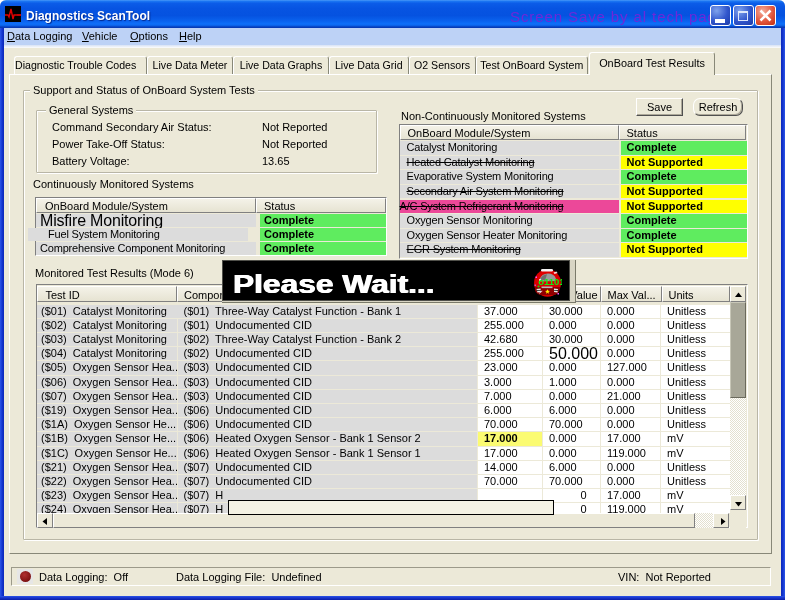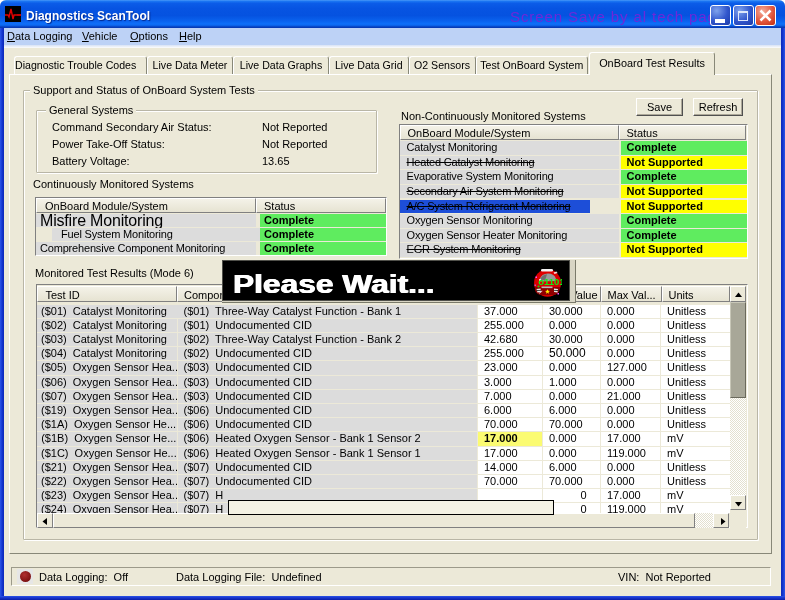--- a/index.html
+++ b/index.html
@@ -52,42 +52,42 @@
 <div class="abs f11" style="left:46px;top:105px;background:#ECE9D8;padding:0 3px;">General Systems</div>
 <div class="abs f11" style="left:52px;top:122px;">Command Secondary Air Status:</div>
 <div class="abs f11" style="left:262px;top:122px;">Not Reported</div>
 <div class="abs f11" style="left:52px;top:139px;">Power Take-Off Status:</div>
 <div class="abs f11" style="left:262px;top:139px;">Not Reported</div>
 <div class="abs f11" style="left:52px;top:156px;">Battery Voltage:</div>
 <div class="abs f11" style="left:262px;top:156px;">13.65</div>
 <div class="abs f11" style="left:33px;top:179px;">Continuously Monitored Systems</div>
 <div class="abs f11" style="left:401px;top:111px;">Non-Continuously Monitored Systems</div>
 <div class="abs" style="left:636px;top:98px;width:47px;height:18px;background:#ECE9D8;border-top:1px solid #FFFFFF;border-left:1px solid #FFFFFF;border-right:1px solid #505050;border-bottom:1px solid #505050;box-shadow:inset -1px -1px 0 #ACA899;text-align:center;font-size:11px;line-height:16px;">Save</div>
-<div class="abs" style="left:693px;top:98px;width:50px;height:18px;background:#ECE9D8;border-top:1px solid #FFFFFF;border-left:1px solid #FFFFFF;border-right:1px solid #505050;border-bottom:1px solid #505050;box-shadow:inset -1px -1px 0 #ACA899;text-align:center;font-size:11px;line-height:16px;">Refresh</div>
+<div class="abs" style="left:693px;top:98px;width:50px;height:18px;background:#ECE9D8;border-top:1px solid #FFFFFF;border-left:1px solid #FFFFFF;border-right:1px solid #505050;border-bottom:1px solid #505050;box-shadow:inset -1px -1px 0 #ACA899;text-align:center;font-size:11px;line-height:16px;border-radius:7px;">Refresh</div>
 <div class="abs" style="left:35px;top:197px;width:352px;height:58.5px;background:#ECE9D8;border-top:1px solid #808080;border-left:1px solid #808080;border-right:1px solid #FFFFFF;border-bottom:1px solid #FFFFFF;"></div>
 <div class="abs" style="left:36px;top:198px;width:220px;height:14.5px;background:linear-gradient(180deg,#F4F2E8,#E6E3D2);border-top:1px solid #FFFFFF;border-left:1px solid #FFFFFF;border-right:1px solid #808080;border-bottom:1px solid #808080;font-size:11px;line-height:14.5px;padding-left:8px;white-space:nowrap;">OnBoard Module/System</div>
 <div class="abs" style="left:256px;top:198px;width:130px;height:14.5px;background:linear-gradient(180deg,#F4F2E8,#E6E3D2);border-top:1px solid #FFFFFF;border-left:1px solid #FFFFFF;border-right:1px solid #808080;border-bottom:1px solid #808080;font-size:11px;line-height:14.5px;padding-left:7px;white-space:nowrap;">Status</div>
 <div class="abs" style="left:36px;top:213.5px;width:220px;height:13.2px;background:#DCDCDC;font-size:16px;line-height:13.2px;padding-left:4px;letter-spacing:-0.18px;white-space:nowrap;">Misfire Monitoring</div>
 <div class="abs" style="left:259.5px;top:213.5px;width:126px;height:13.2px;background:#5FEC5F;font-size:11px;font-weight:bold;line-height:13.2px;padding-left:4.5px;white-space:nowrap;">Complete</div>
-<div class="abs" style="left:52px;top:227.5px;width:220px;height:13.2px;background:#DCDCDC;font-size:11px;line-height:13.2px;padding-left:9px;letter-spacing:-0.18px;white-space:nowrap;">Fuel System Monitoring</div>
+<div class="abs" style="left:28px;top:227.5px;width:220px;height:13.2px;background:#DCDCDC;font-size:11px;line-height:13.2px;padding-left:20px;letter-spacing:-0.18px;white-space:nowrap;">Fuel System Monitoring</div>
 <div class="abs" style="left:259.5px;top:227.5px;width:126px;height:13.2px;background:#5FEC5F;font-size:11px;font-weight:bold;line-height:13.2px;padding-left:4.5px;white-space:nowrap;">Complete</div>
 <div class="abs" style="left:36px;top:241.5px;width:220px;height:13.2px;background:#DCDCDC;font-size:11px;line-height:13.2px;padding-left:4px;letter-spacing:-0.18px;white-space:nowrap;">Comprehensive Component Monitoring</div>
 <div class="abs" style="left:259.5px;top:241.5px;width:126px;height:13.2px;background:#5FEC5F;font-size:11px;font-weight:bold;line-height:13.2px;padding-left:4.5px;white-space:nowrap;">Complete</div>
 <div class="abs" style="left:398.5px;top:123.5px;width:349.5px;height:135px;background:#ECE9D8;border-top:1px solid #808080;border-left:1px solid #808080;border-right:1px solid #FFFFFF;border-bottom:1px solid #FFFFFF;"></div>
 <div class="abs" style="left:399.5px;top:124.5px;width:219px;height:15.5px;background:linear-gradient(180deg,#F4F2E8,#E6E3D2);border-top:1px solid #FFFFFF;border-left:1px solid #FFFFFF;border-right:1px solid #808080;border-bottom:1px solid #808080;font-size:11px;line-height:15.5px;padding-left:7px;white-space:nowrap;">OnBoard Module/System</div>
 <div class="abs" style="left:618.5px;top:124.5px;width:127px;height:15.5px;background:linear-gradient(180deg,#F4F2E8,#E6E3D2);border-top:1px solid #FFFFFF;border-left:1px solid #FFFFFF;border-right:1px solid #808080;border-bottom:1px solid #808080;font-size:11px;line-height:15.5px;padding-left:7px;white-space:nowrap;">Status</div>
 <div class="abs" style="left:399.5px;top:141.3px;width:219px;height:13.55px;background:#DCDCDC;font-size:11px;line-height:13.55px;padding-left:7px;letter-spacing:-0.18px;white-space:nowrap;">Catalyst Monitoring</div>
 <div class="abs" style="left:620.5px;top:141.3px;width:126px;height:13.55px;background:#5FEC5F;font-size:11px;font-weight:bold;line-height:13.55px;padding-left:6px;white-space:nowrap;">Complete</div>
 <div class="abs" style="left:399.5px;top:155.85000000000002px;width:219px;height:13.55px;background:#DCDCDC;font-size:11px;line-height:13.55px;padding-left:7px;letter-spacing:-0.18px;white-space:nowrap;text-decoration:line-through;">Heated Catalyst Monitoring</div>
 <div class="abs" style="left:620.5px;top:155.85000000000002px;width:126px;height:13.55px;background:#FFFF00;font-size:11px;font-weight:bold;line-height:13.55px;padding-left:6px;white-space:nowrap;">Not Supported</div>
 <div class="abs" style="left:399.5px;top:170.4px;width:219px;height:13.55px;background:#DCDCDC;font-size:11px;line-height:13.55px;padding-left:7px;letter-spacing:-0.18px;white-space:nowrap;">Evaporative System Monitoring</div>
 <div class="abs" style="left:620.5px;top:170.4px;width:126px;height:13.55px;background:#5FEC5F;font-size:11px;font-weight:bold;line-height:13.55px;padding-left:6px;white-space:nowrap;">Complete</div>
 <div class="abs" style="left:399.5px;top:184.95000000000002px;width:219px;height:13.55px;background:#DCDCDC;font-size:11px;line-height:13.55px;padding-left:7px;letter-spacing:-0.18px;white-space:nowrap;text-decoration:line-through;">Secondary Air System Monitoring</div>
 <div class="abs" style="left:620.5px;top:184.95000000000002px;width:126px;height:13.55px;background:#FFFF00;font-size:11px;font-weight:bold;line-height:13.55px;padding-left:6px;white-space:nowrap;">Not Supported</div>
-<div class="abs" style="left:399.5px;top:199.5px;width:190px;height:13.55px;background:#1d4ed8;font-size:11px;line-height:13.55px;padding-left:7px;letter-spacing:-0.18px;white-space:nowrap;text-decoration:line-through;">A/C System Refrigerant Monitoring</div>
+<div class="abs" style="left:399.5px;top:199.5px;width:219px;height:13.55px;background:#ec4899;font-size:11px;line-height:13.55px;letter-spacing:-0.18px;white-space:nowrap;text-decoration:line-through;">A/C System Refrigerant Monitoring</div>
 <div class="abs" style="left:620.5px;top:199.5px;width:126px;height:13.55px;background:#FFFF00;font-size:11px;font-weight:bold;line-height:13.55px;padding-left:6px;white-space:nowrap;">Not Supported</div>
 <div class="abs" style="left:399.5px;top:214.05px;width:219px;height:13.55px;background:#DCDCDC;font-size:11px;line-height:13.55px;padding-left:7px;letter-spacing:-0.18px;white-space:nowrap;">Oxygen Sensor Monitoring</div>
 <div class="abs" style="left:620.5px;top:214.05px;width:126px;height:13.55px;background:#5FEC5F;font-size:11px;font-weight:bold;line-height:13.55px;padding-left:6px;white-space:nowrap;">Complete</div>
 <div class="abs" style="left:399.5px;top:228.60000000000002px;width:219px;height:13.55px;background:#DCDCDC;font-size:11px;line-height:13.55px;padding-left:7px;letter-spacing:-0.18px;white-space:nowrap;">Oxygen Sensor Heater Monitoring</div>
 <div class="abs" style="left:620.5px;top:228.60000000000002px;width:126px;height:13.55px;background:#5FEC5F;font-size:11px;font-weight:bold;line-height:13.55px;padding-left:6px;white-space:nowrap;">Complete</div>
 <div class="abs" style="left:399.5px;top:243.15000000000003px;width:219px;height:13.55px;background:#DCDCDC;font-size:11px;line-height:13.55px;padding-left:7px;letter-spacing:-0.18px;white-space:nowrap;text-decoration:line-through;">EGR System Monitoring</div>
 <div class="abs" style="left:620.5px;top:243.15000000000003px;width:126px;height:13.55px;background:#FFFF00;font-size:11px;font-weight:bold;line-height:13.55px;padding-left:6px;white-space:nowrap;">Not Supported</div>
 <div class="abs f11" style="left:35px;top:268px;">Monitored Test Results (Mode 6)</div>
 <div class="abs" style="left:36px;top:284px;width:712px;height:244px;background:#ECE9D8;border-top:1px solid #808080;border-left:1px solid #808080;border-right:1px solid #FFFFFF;border-bottom:1px solid #FFFFFF;"></div>
 <div class="abs" style="left:36.5px;top:285.5px;width:140.5px;height:16.5px;background:linear-gradient(180deg,#F4F2E8,#E6E3D2);border-top:1px solid #FFFFFF;border-left:1px solid #FFFFFF;border-right:1px solid #808080;border-bottom:1px solid #808080;font-size:11px;line-height:16.5px;padding-left:8px;white-space:nowrap;">Test ID</div>
@@ -111,21 +111,21 @@
 <div class="abs" style="left:624px;top:15.799999999999999px;width:68.5px;height:13.2px;background:#FFFFFF;font-size:11px;line-height:13.2px;padding-left:6px;white-space:nowrap;">Unitless</div>
 <div class="abs" style="left:0px;top:30.0px;width:139.5px;height:13.2px;background:#DCDCDC;font-size:11px;line-height:13.2px;padding-left:4px;white-space:nowrap;overflow:hidden;">($03)&nbsp; Catalyst Monitoring</div>
 <div class="abs" style="left:140.5px;top:30.0px;width:299px;height:13.2px;background:#DCDCDC;font-size:11px;line-height:13.2px;padding-left:6px;white-space:nowrap;overflow:hidden;">($02)&nbsp; Three-Way Catalyst Function - Bank 2</div>
 <div class="abs" style="left:440.5px;top:30.0px;width:64.5px;height:13.2px;background:#FFFFFF;font-size:11px;line-height:13.2px;padding-left:6.5px;white-space:nowrap;">42.680</div>
 <div class="abs" style="left:506px;top:30.0px;width:57px;height:13.2px;background:#FFFFFF;font-size:11px;line-height:13.2px;padding-left:6px;white-space:nowrap;">30.000</div>
 <div class="abs" style="left:564px;top:30.0px;width:59px;height:13.2px;background:#FFFFFF;font-size:11px;line-height:13.2px;padding-left:6px;white-space:nowrap;">0.000</div>
 <div class="abs" style="left:624px;top:30.0px;width:68.5px;height:13.2px;background:#FFFFFF;font-size:11px;line-height:13.2px;padding-left:6px;white-space:nowrap;">Unitless</div>
 <div class="abs" style="left:0px;top:44.199999999999996px;width:139.5px;height:13.2px;background:#DCDCDC;font-size:11px;line-height:13.2px;padding-left:4px;white-space:nowrap;overflow:hidden;">($04)&nbsp; Catalyst Monitoring</div>
 <div class="abs" style="left:140.5px;top:44.199999999999996px;width:299px;height:13.2px;background:#DCDCDC;font-size:11px;line-height:13.2px;padding-left:6px;white-space:nowrap;overflow:hidden;">($02)&nbsp; Undocumented CID</div>
 <div class="abs" style="left:440.5px;top:44.199999999999996px;width:64.5px;height:13.2px;background:#FFFFFF;font-size:11px;line-height:13.2px;padding-left:6.5px;white-space:nowrap;">255.000</div>
-<div class="abs" style="left:506px;top:44.199999999999996px;width:57px;height:13.2px;background:#FFFFFF;font-size:12px;line-height:13.2px;padding-left:6px;white-space:nowrap;">50.000</div>
+<div class="abs" style="left:506px;top:44.199999999999996px;width:57px;height:13.2px;background:#FFFFFF;font-size:16px;line-height:13.2px;padding-left:6px;white-space:nowrap;">50.000</div>
 <div class="abs" style="left:564px;top:44.199999999999996px;width:59px;height:13.2px;background:#FFFFFF;font-size:11px;line-height:13.2px;padding-left:6px;white-space:nowrap;">0.000</div>
 <div class="abs" style="left:624px;top:44.199999999999996px;width:68.5px;height:13.2px;background:#FFFFFF;font-size:11px;line-height:13.2px;padding-left:6px;white-space:nowrap;">Unitless</div>
 <div class="abs" style="left:0px;top:58.4px;width:139.5px;height:13.2px;background:#DCDCDC;font-size:11px;line-height:13.2px;padding-left:4px;white-space:nowrap;overflow:hidden;">($05)&nbsp; Oxygen Sensor Hea...</div>
 <div class="abs" style="left:140.5px;top:58.4px;width:299px;height:13.2px;background:#DCDCDC;font-size:11px;line-height:13.2px;padding-left:6px;white-space:nowrap;overflow:hidden;">($03)&nbsp; Undocumented CID</div>
 <div class="abs" style="left:440.5px;top:58.4px;width:64.5px;height:13.2px;background:#FFFFFF;font-size:11px;line-height:13.2px;padding-left:6.5px;white-space:nowrap;">23.000</div>
 <div class="abs" style="left:506px;top:58.4px;width:57px;height:13.2px;background:#FFFFFF;font-size:11px;line-height:13.2px;padding-left:6px;white-space:nowrap;">0.000</div>
 <div class="abs" style="left:564px;top:58.4px;width:59px;height:13.2px;background:#FFFFFF;font-size:11px;line-height:13.2px;padding-left:6px;white-space:nowrap;">127.000</div>
 <div class="abs" style="left:624px;top:58.4px;width:68.5px;height:13.2px;background:#FFFFFF;font-size:11px;line-height:13.2px;padding-left:6px;white-space:nowrap;">Unitless</div>
 <div class="abs" style="left:0px;top:72.6px;width:139.5px;height:13.2px;background:#DCDCDC;font-size:11px;line-height:13.2px;padding-left:4px;white-space:nowrap;overflow:hidden;">($06)&nbsp; Oxygen Sensor Hea...</div>
 <div class="abs" style="left:140.5px;top:72.6px;width:299px;height:13.2px;background:#DCDCDC;font-size:11px;line-height:13.2px;padding-left:6px;white-space:nowrap;overflow:hidden;">($03)&nbsp; Undocumented CID</div>
@@ -144,21 +144,21 @@
 <div class="abs" style="left:440.5px;top:100.99999999999999px;width:64.5px;height:13.2px;background:#FFFFFF;font-size:11px;line-height:13.2px;padding-left:6.5px;white-space:nowrap;">6.000</div>
 <div class="abs" style="left:506px;top:100.99999999999999px;width:57px;height:13.2px;background:#FFFFFF;font-size:11px;line-height:13.2px;padding-left:6px;white-space:nowrap;">6.000</div>
 <div class="abs" style="left:564px;top:100.99999999999999px;width:59px;height:13.2px;background:#FFFFFF;font-size:11px;line-height:13.2px;padding-left:6px;white-space:nowrap;">0.000</div>
 <div class="abs" style="left:624px;top:100.99999999999999px;width:68.5px;height:13.2px;background:#FFFFFF;font-size:11px;line-height:13.2px;padding-left:6px;white-space:nowrap;">Unitless</div>
 <div class="abs" style="left:0px;top:115.19999999999999px;width:139.5px;height:13.2px;background:#DCDCDC;font-size:11px;line-height:13.2px;padding-left:4px;white-space:nowrap;overflow:hidden;">($1A)&nbsp; Oxygen Sensor He...</div>
 <div class="abs" style="left:140.5px;top:115.19999999999999px;width:299px;height:13.2px;background:#DCDCDC;font-size:11px;line-height:13.2px;padding-left:6px;white-space:nowrap;overflow:hidden;">($06)&nbsp; Undocumented CID</div>
 <div class="abs" style="left:440.5px;top:115.19999999999999px;width:64.5px;height:13.2px;background:#FFFFFF;font-size:11px;line-height:13.2px;padding-left:6.5px;white-space:nowrap;">70.000</div>
 <div class="abs" style="left:506px;top:115.19999999999999px;width:57px;height:13.2px;background:#FFFFFF;font-size:11px;line-height:13.2px;padding-left:6px;white-space:nowrap;">70.000</div>
 <div class="abs" style="left:564px;top:115.19999999999999px;width:59px;height:13.2px;background:#FFFFFF;font-size:11px;line-height:13.2px;padding-left:6px;white-space:nowrap;">0.000</div>
 <div class="abs" style="left:624px;top:115.19999999999999px;width:68.5px;height:13.2px;background:#FFFFFF;font-size:11px;line-height:13.2px;padding-left:6px;white-space:nowrap;">Unitless</div>
-<div class="abs" style="left:0px;top:129.4px;width:139.5px;height:13.2px;background:#DCDCDC;font-size:11px;line-height:13.2px;padding-left:4px;white-space:nowrap;overflow:hidden;text-align:center;">($1B)&nbsp; Oxygen Sensor He...</div>
+<div class="abs" style="left:0px;top:129.4px;width:139.5px;height:13.2px;background:#DCDCDC;font-size:11px;line-height:13.2px;padding-left:4px;white-space:nowrap;overflow:hidden;">($1B)&nbsp; Oxygen Sensor He...</div>
 <div class="abs" style="left:140.5px;top:129.4px;width:299px;height:13.2px;background:#DCDCDC;font-size:11px;line-height:13.2px;padding-left:6px;white-space:nowrap;overflow:hidden;">($06)&nbsp; Heated Oxygen Sensor - Bank 1 Sensor 2</div>
 <div class="abs" style="left:440.5px;top:129.4px;width:64.5px;height:13.2px;background:#FBFB72;font-weight:bold;font-size:11px;line-height:13.2px;padding-left:6.5px;white-space:nowrap;">17.000</div>
 <div class="abs" style="left:506px;top:129.4px;width:57px;height:13.2px;background:#FFFFFF;font-size:11px;line-height:13.2px;padding-left:6px;white-space:nowrap;">0.000</div>
 <div class="abs" style="left:564px;top:129.4px;width:59px;height:13.2px;background:#FFFFFF;font-size:11px;line-height:13.2px;padding-left:6px;white-space:nowrap;">17.000</div>
 <div class="abs" style="left:624px;top:129.4px;width:68.5px;height:13.2px;background:#FFFFFF;font-size:11px;line-height:13.2px;padding-left:6px;white-space:nowrap;">mV</div>
 <div class="abs" style="left:0px;top:143.6px;width:139.5px;height:13.2px;background:#DCDCDC;font-size:11px;line-height:13.2px;padding-left:4px;white-space:nowrap;overflow:hidden;">($1C)&nbsp; Oxygen Sensor He...</div>
 <div class="abs" style="left:140.5px;top:143.6px;width:299px;height:13.2px;background:#DCDCDC;font-size:11px;line-height:13.2px;padding-left:6px;white-space:nowrap;overflow:hidden;">($06)&nbsp; Heated Oxygen Sensor - Bank 1 Sensor 1</div>
 <div class="abs" style="left:440.5px;top:143.6px;width:64.5px;height:13.2px;background:#FFFFFF;font-size:11px;line-height:13.2px;padding-left:6.5px;white-space:nowrap;">17.000</div>
 <div class="abs" style="left:506px;top:143.6px;width:57px;height:13.2px;background:#FFFFFF;font-size:11px;line-height:13.2px;padding-left:6px;white-space:nowrap;">0.000</div>
 <div class="abs" style="left:564px;top:143.6px;width:59px;height:13.2px;background:#FFFFFF;font-size:11px;line-height:13.2px;padding-left:6px;white-space:nowrap;">119.000</div>

